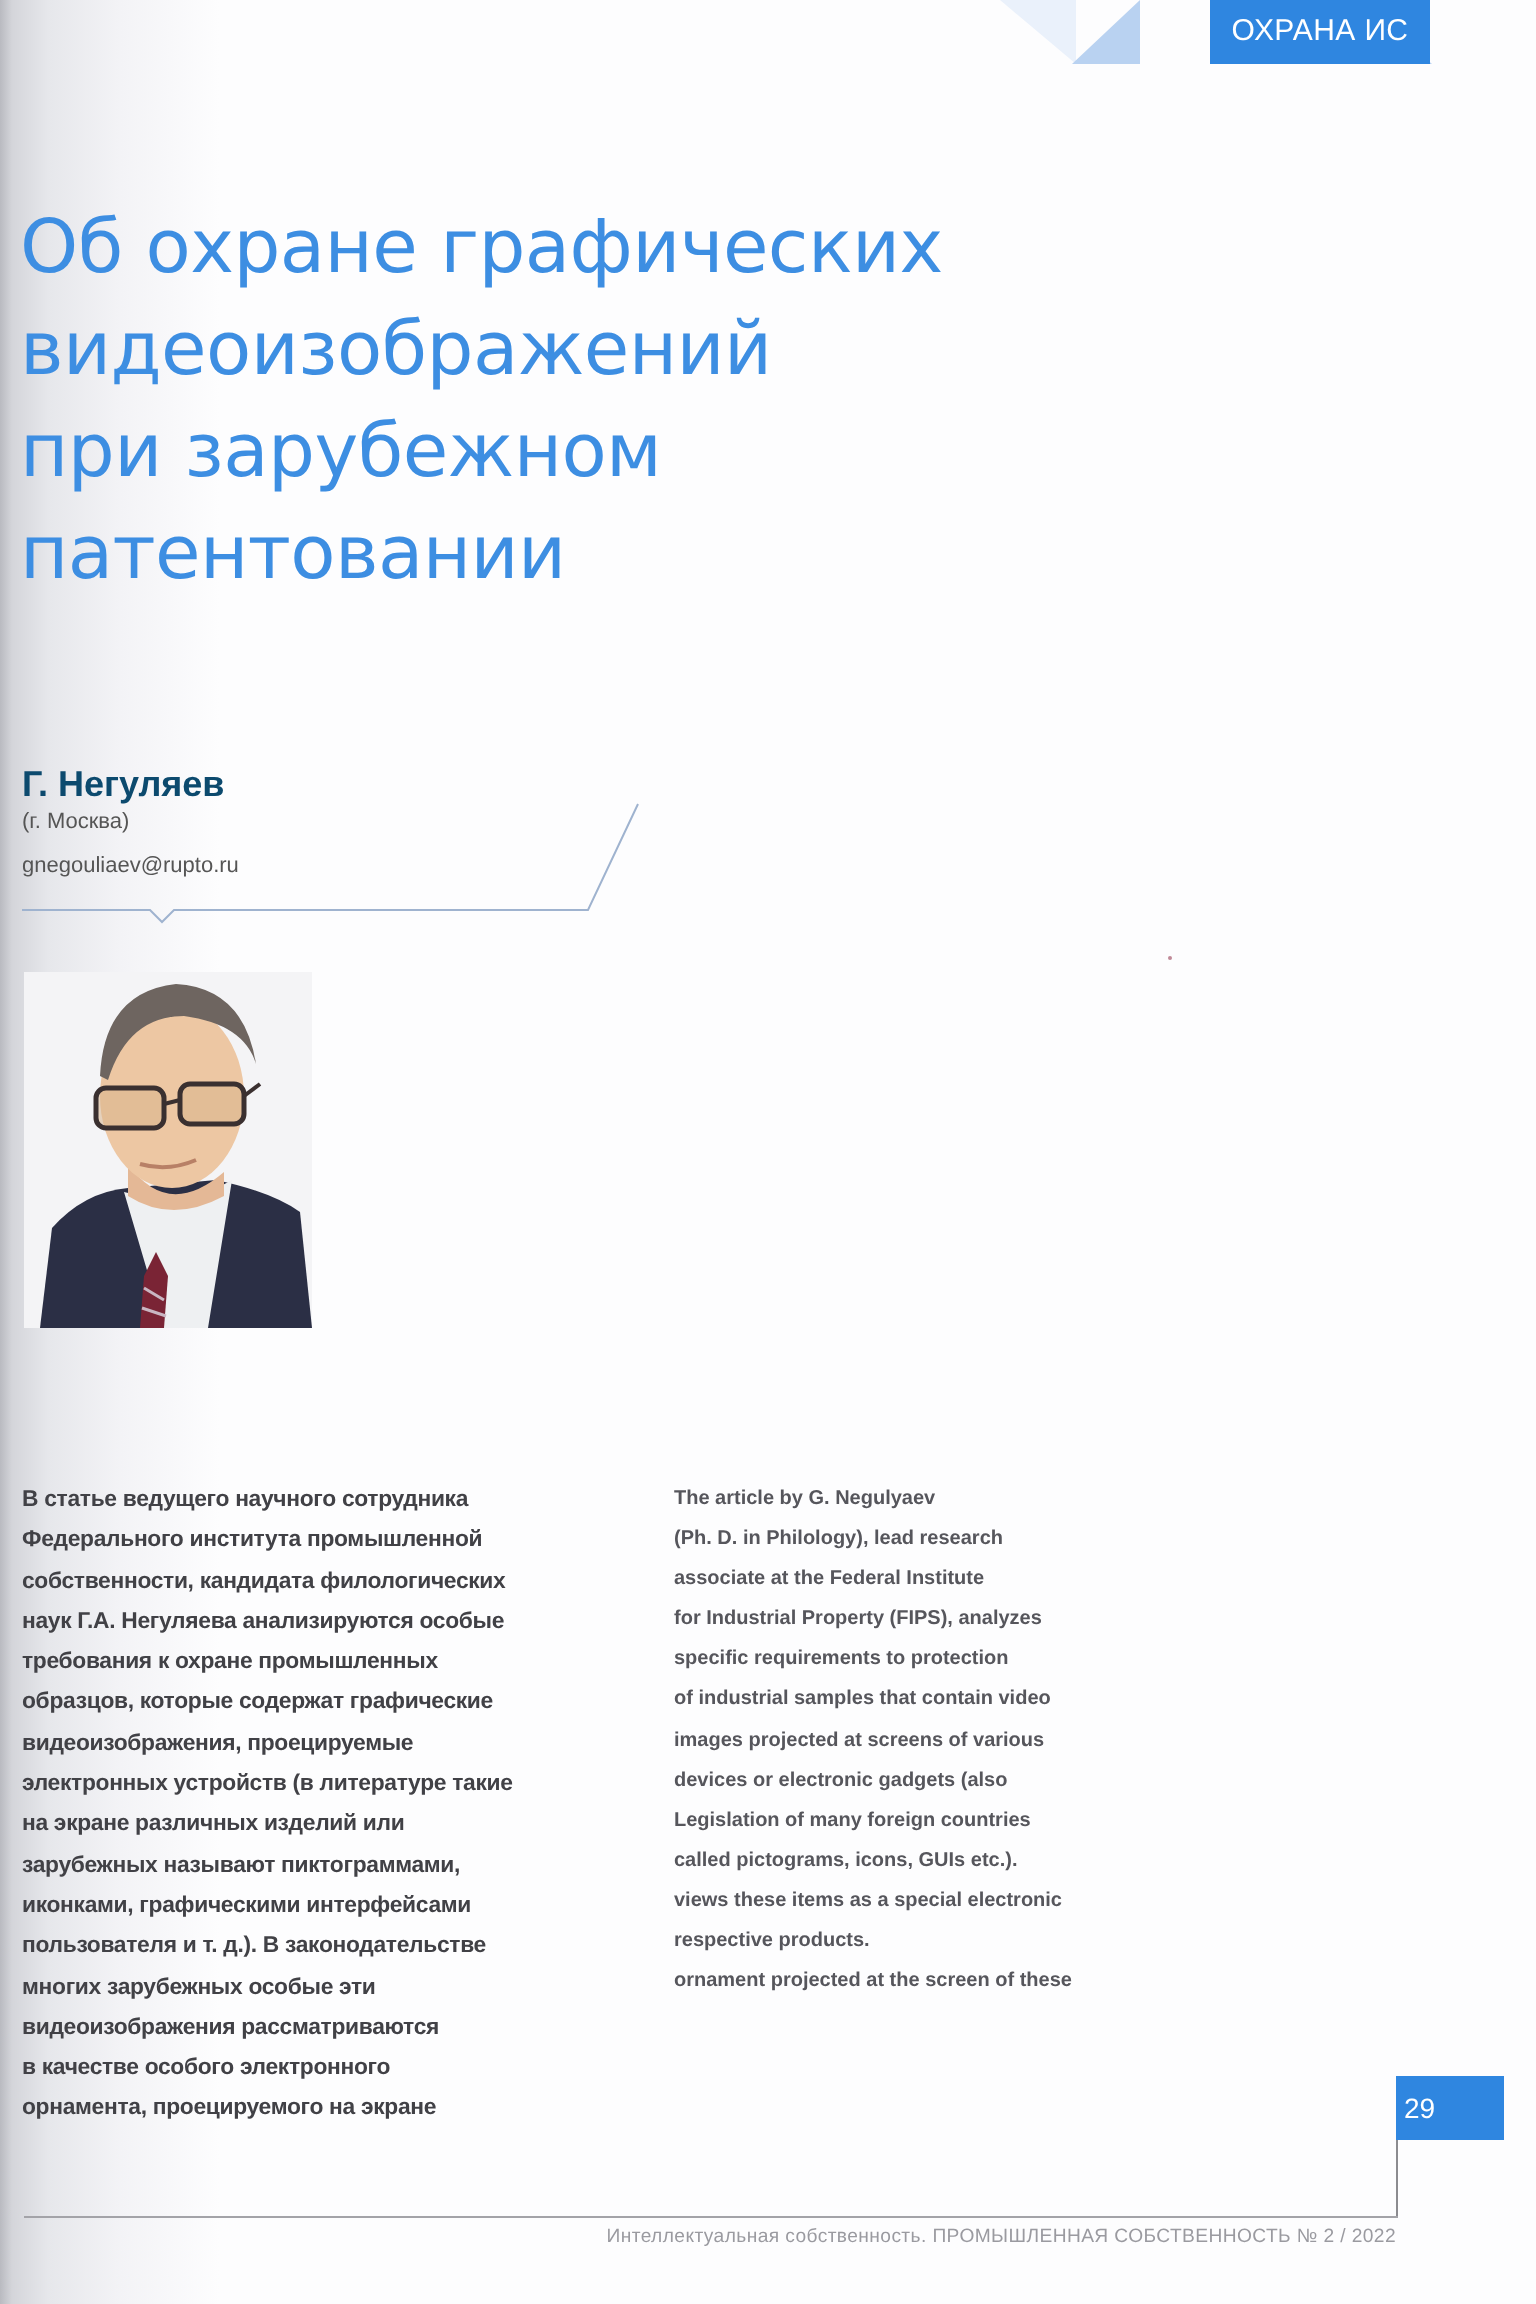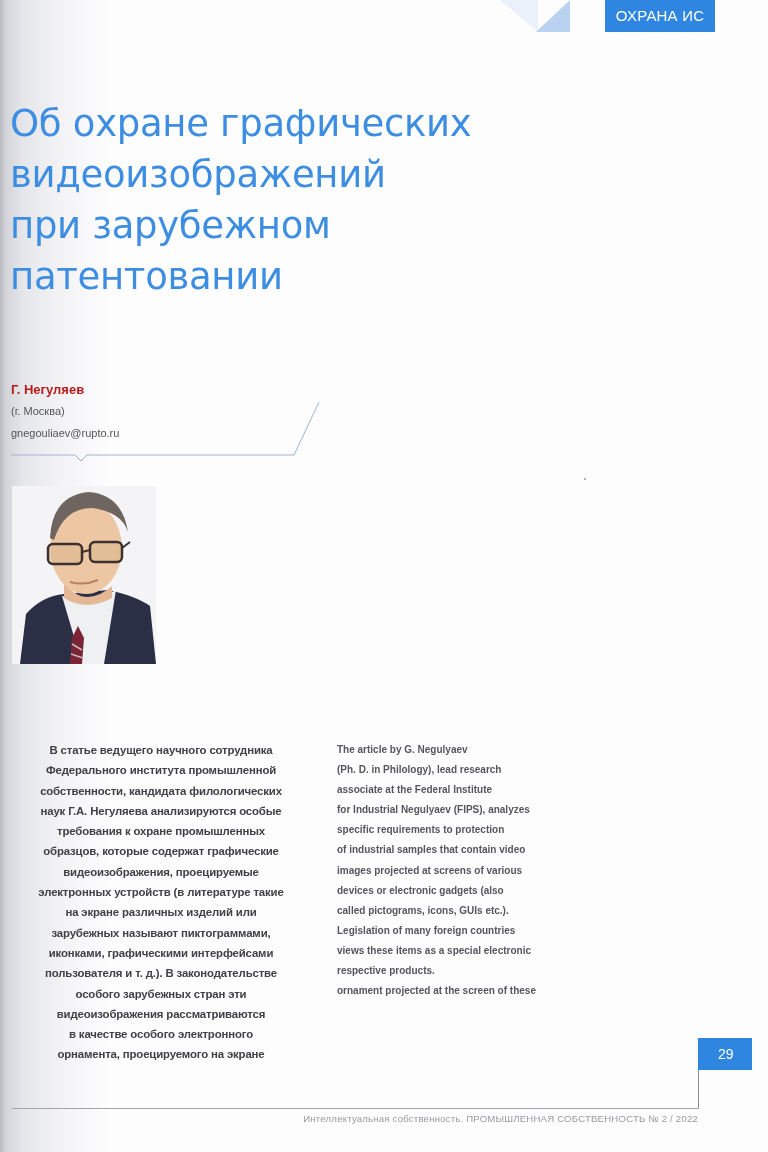--- a/index.html
+++ b/index.html
@@ -84,22 +84,22 @@
     .author-block {
       position: absolute;
       left: 11px;
       top: 382px;
       width: 320px;
       height: 80px;
     }
     .author-name {
       position: absolute;
       left: 0; top: 0;
-      color: #b91c1c;
-      font-size: 13px;
+      color: #0c4a6e;
+      font-size: 18px;
       font-weight: bold;
     }
     .author-city {
       position: absolute;
       left: 0; top: 23px;
       color: #555;
       font-size: 11px;
     }
     .author-email {
       position: absolute;
@@ -127,21 +127,20 @@
     .abstract-ru {
       position: absolute;
       left: 11px;
       top: 740px;
       width: 300px;
       color: #414146;
       font-size: 11.4px;
       line-height: 20.3px;
       font-weight: bold;
       letter-spacing: -0.15px;
-      text-align: center;
     }
     .abstract-en {
       position: absolute;
       left: 337px;
       top: 740px;
       width: 290px;
       color: #56565c;
       font-size: 10px;
       line-height: 20.1px;
       font-weight: bold;
@@ -151,21 +150,21 @@
     .page-number {
       position: absolute;
       left: 698px;
       top: 1038px;
       width: 54px;
       height: 32px;
       background: #2f86e0;
       color: #ffffff;
       font-size: 14px;
       line-height: 32px;
-      padding-left: 20px;
+      padding-left: 4px;
       box-sizing: border-box;
     }
     .page-corner-v {
       position: absolute;
       left: 698px;
       top: 1070px;
       width: 1px;
       height: 38px;
       background: #8c8c90;
     }
@@ -256,37 +255,37 @@
   <span class="abstract-line">собственности, кандидата филологических</span>
   <span class="abstract-line">наук Г.А. Негуляева анализируются особые</span>
   <span class="abstract-line">требования к охране промышленных</span>
   <span class="abstract-line">образцов, которые содержат графические</span>
   <span class="abstract-line">видеоизображения, проецируемые</span>
   <span class="abstract-line">электронных устройств (в литературе такие</span>
   <span class="abstract-line">на экране различных изделий или</span>
   <span class="abstract-line">зарубежных называют пиктограммами,</span>
   <span class="abstract-line">иконками, графическими интерфейсами</span>
   <span class="abstract-line">пользователя и т. д.). В законодательстве</span>
-  <span class="abstract-line">особого зарубежных стран эти</span>
+  <span class="abstract-line">многих зарубежных особые эти</span>
   <span class="abstract-line">видеоизображения рассматриваются</span>
   <span class="abstract-line">в качестве особого электронного</span>
   <span class="abstract-line">орнамента, проецируемого на экране</span>
 </div>
 
 <div class="abstract-en">
   <span class="abstract-line">The article by G. Negulyaev</span>
   <span class="abstract-line">(Ph. D. in Philology), lead research</span>
   <span class="abstract-line">associate at the Federal Institute</span>
-  <span class="abstract-line">for Industrial Negulyaev (FIPS), analyzes</span>
+  <span class="abstract-line">for Industrial Property (FIPS), analyzes</span>
   <span class="abstract-line">specific requirements to protection</span>
   <span class="abstract-line">of industrial samples that contain video</span>
   <span class="abstract-line">images projected at screens of various</span>
   <span class="abstract-line">devices or electronic gadgets (also</span>
+  <span class="abstract-line">Legislation of many foreign countries</span>
   <span class="abstract-line">called pictograms, icons, GUIs etc.).</span>
-  <span class="abstract-line">Legislation of many foreign countries</span>
   <span class="abstract-line">views these items as a special electronic</span>
   <span class="abstract-line">respective products.</span>
   <span class="abstract-line">ornament projected at the screen of these</span>
 </div>
 
 <div class="page-number">29</div>
 <div class="page-corner-v"></div>
 <div class="footer-rule"></div>
 <div class="footer-text">Интеллектуальная собственность. ПРОМЫШЛЕННАЯ СОБСТВЕННОСТЬ № 2 / 2022</div>
 

